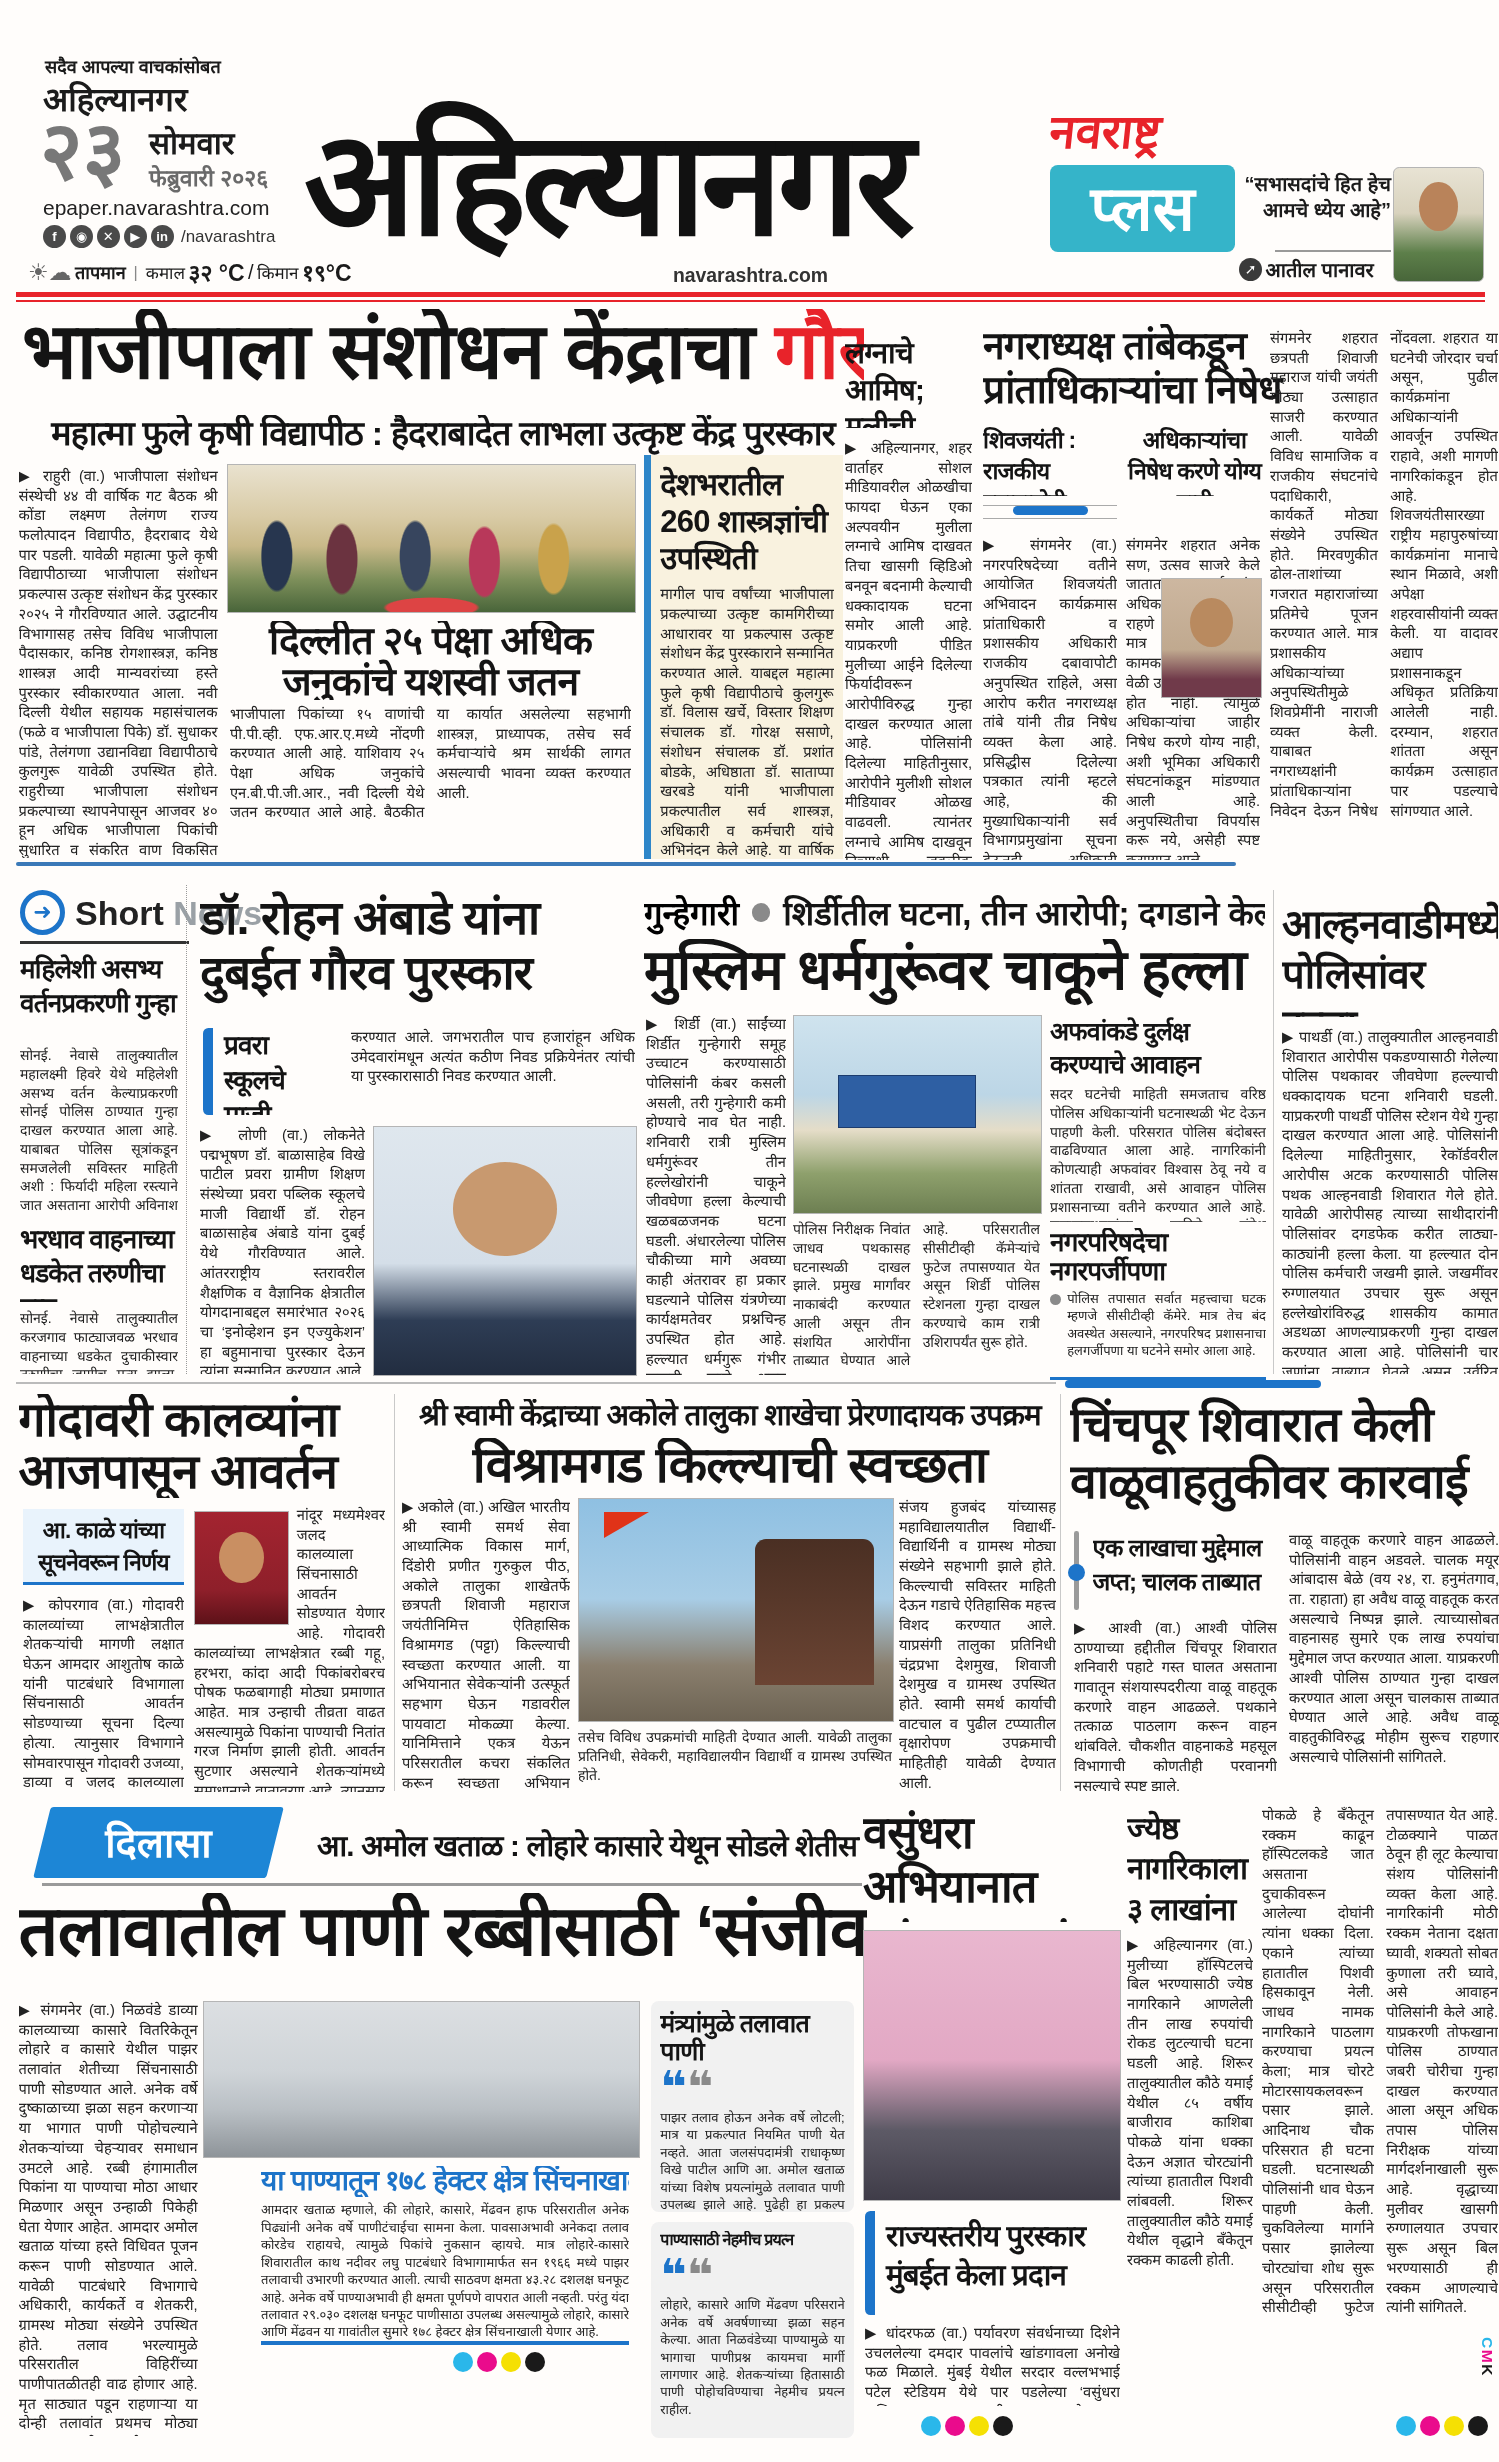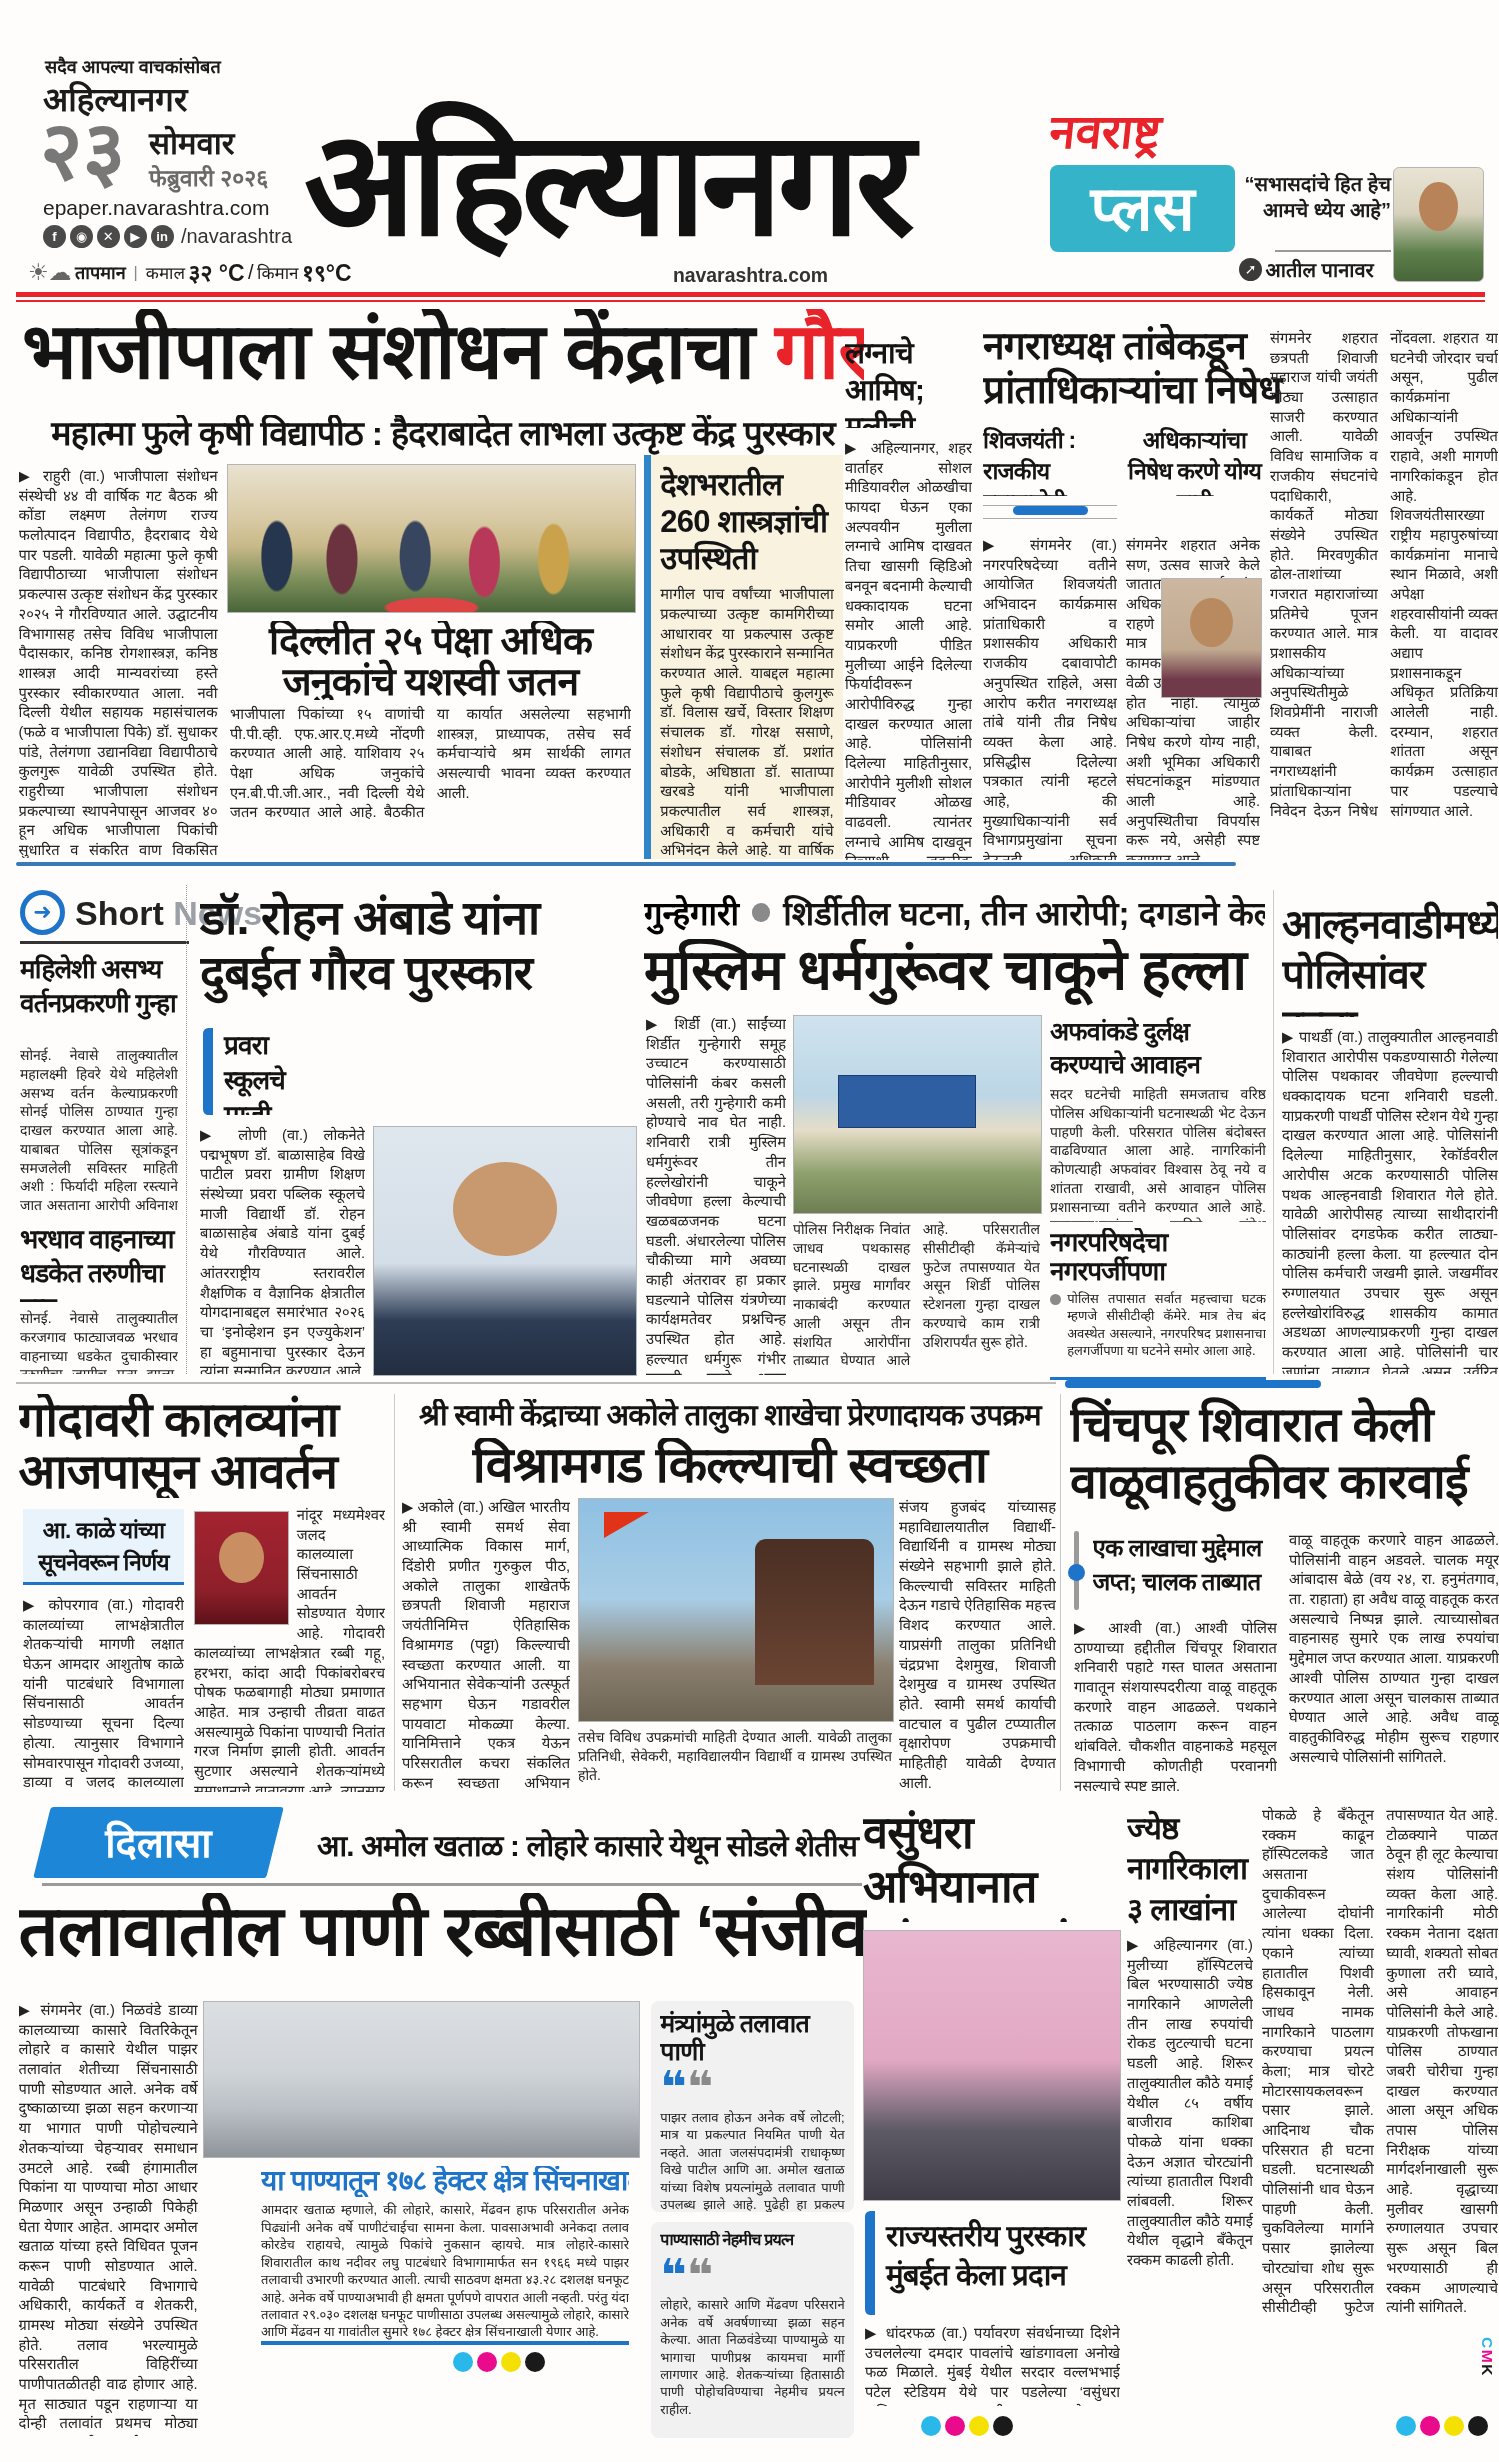--- a/index.html
+++ b/index.html
@@ -53,21 +53,21 @@
 
   <div class="abs" style="left:45px;top:54px;width:264px;height:23px;font-size:18px;font-weight:600;">सदैव आपल्या वाचकांसोबत</div>
   <div class="abs" style="left:43px;top:76px;width:264px;height:42px;font-size:33px;font-weight:700;">अहिल्यानगर</div>
   <div class="abs" style="left:40px;top:110px;width:105px;height:93px;font-size:82px;font-weight:700;color:#787878;line-height:1;">२३</div>
   <div class="abs" style="left:149px;top:121px;width:171px;height:37px;font-size:31px;font-weight:700;">सोमवार</div>
   <div class="abs" style="left:149px;top:161px;width:202px;height:29.5px;font-size:23px;font-weight:600;color:#6a6a6a;">फेब्रुवारी २०२६</div>
   <div class="abs" style="left:43px;top:196px;width:272px;height:25px;font-size:21px;color:#222;">epaper.navarashtra.com</div>
 
   <div class="abs" style="left:43px;top:225px;width:326px;height:26px;">
     <span class="soc">f</span><span class="soc">◉</span><span class="soc">✕</span><span class="soc">▶</span><span class="soc">in</span>
-    <span style="font-size:20px;color:#333;vertical-align:middle;">/navarashtra</span>
+    <span style="font-size:17px;color:#333;vertical-align:middle;">/navarashtra</span>
   </div>
 
   <div class="abs" style="left:28px;top:256px;width:373px;height:34px;white-space:nowrap;">
     <span style="font-size:23px;color:#666;vertical-align:middle;">☀☁</span>
     <span style="font-size:18px;font-weight:600;vertical-align:middle;">तापमान</span>
     <span style="font-size:16.3px;color:#888;vertical-align:middle;">&nbsp;|&nbsp;</span>
     <span style="font-size:17px;vertical-align:middle;">कमाल</span>
     <span style="font-size:23px;font-weight:700;vertical-align:middle;">३२ °C</span>
     <span style="font-size:20px;vertical-align:middle;">/</span>
     <span style="font-size:17px;vertical-align:middle;">किमान</span>
@@ -131,20 +131,21 @@
   </div>
   <div class="abs" style="left:20px;top:941px;width:169px;height:3.1px;background:#333;"></div>
   <div class="abs hl" style="left:20px;top:953px;width:158px;height:85px;font-size:26px;line-height:1.3;">महिलेशी असभ्य वर्तनप्रकरणी गुन्हा</div>
   <div class="abs body" style="left:20px;top:1046px;width:158px;height:169px;font-size:14px;">सोनई. नेवासे तालुक्यातील महालक्ष्मी हिवरे येथे महिलेशी असभ्य वर्तन केल्याप्रकरणी सोनई पोलिस ठाण्यात गुन्हा दाखल करण्यात आला आहे. याबाबत पोलिस सूत्रांकडून समजलेली सविस्तर माहिती अशी : फिर्यादी महिला रस्त्याने जात असताना आरोपी अविनाश बाबासाहेब गायके, रवींद्र बाबासाहेब गायके यांनी, ही शेती व रस्ता आमचा असल्याने येथून जायचे नाही, असे म्हणत त्यांना लज्जा उत्पन्न होईल असे वर्तन केले.</div>
   <div class="abs hl" style="left:20px;top:1223px;width:158px;height:79px;font-size:26px;line-height:1.3;">भरधाव वाहनाच्या धडकेत तरुणीचा मृत्यू</div>
   <div class="abs body" style="left:20px;top:1309px;width:158px;height:65px;font-size:14px;">सोनई. नेवासे तालुक्यातील करजगाव फाट्याजवळ भरधाव वाहनाच्या धडकेत दुचाकीस्वार तरुणीचा जागीच मृत्यू झाला. मृत तरुणी (वय १८, रा. कांगोणी, ता. नेवासे) अशी असून घटनेने परिसरात हळहळ व्यक्त होत आहे.</div>
   <div class="abs dotrule" style="left:186px;top:885px;width:0;height:489px;"></div>
 
   <div class="abs hl" style="left:200px;top:890px;width:435px;height:126px;font-size:47px;line-height:1.18;">डॉ. रोहन अंबाडे यांना दुबईत गौरव पुरस्कार</div>
   <div class="abs hl deckbar" style="left:203px;top:1028px;width:130px;height:87px;font-size:26px;line-height:1.35;box-sizing:border-box;">प्रवरा स्कूलचे माजी विद्यार्थी</div>
+  <div class="abs body" style="left:351px;top:1028px;width:284px;height:87px;">करण्यात आले. जगभरातील पाच हजारांहून अधिक उमेदवारांमधून अत्यंत कठीण निवड प्रक्रियेनंतर त्यांची या पुरस्कारासाठी निवड करण्यात आली.</div>
   <div class="abs body" style="left:200px;top:1126px;width:165px;height:248px;">▶ लोणी (वा.) लोकनेते पद्मभूषण डॉ. बाळासाहेब विखे पाटील प्रवरा ग्रामीण शिक्षण संस्थेच्या प्रवरा पब्लिक स्कूलचे माजी विद्यार्थी डॉ. रोहन बाळासाहेब अंबाडे यांना दुबई येथे गौरविण्यात आले. आंतरराष्ट्रीय स्तरावरील शैक्षणिक व वैज्ञानिक क्षेत्रातील योगदानाबद्दल समारंभात २०२६ चा ‘इनोव्हेशन इन एज्युकेशन’ हा बहुमानाचा पुरस्कार देऊन त्यांना सन्मानित करण्यात आले. डॉ. अंबाडे यांनी अनेक आंतरराष्ट्रीय संशोधन प्रकल्पांमध्ये योगदान दिले असून विविध जागतिक संस्थांमध्ये ते कार्यरत आहेत. हा पुरस्कार स्वीकारताना त्यांनी प्रवरा परिवाराचे व गुरुजनांचे ऋण व्यक्त केले.</div>
   <div class="abs photo ph-man" style="left:373px;top:1126px;width:262px;height:248px;">
       <div class="face"></div>
     </div>
 
   <div class="abs" style="left:644px;top:890px;width:621px;height:45px;white-space:nowrap;overflow:hidden;">
     <span style="font-size:33px;font-weight:700;color:#000000;vertical-align:middle;">गुन्हेगारी</span>
     <span class="kick-dot"></span>
     <span style="font-size:33px;font-weight:700;color:#141414;vertical-align:middle;">शिर्डीतील घटना, तीन आरोपी; दगडाने केली मारहाण</span>
   </div>

